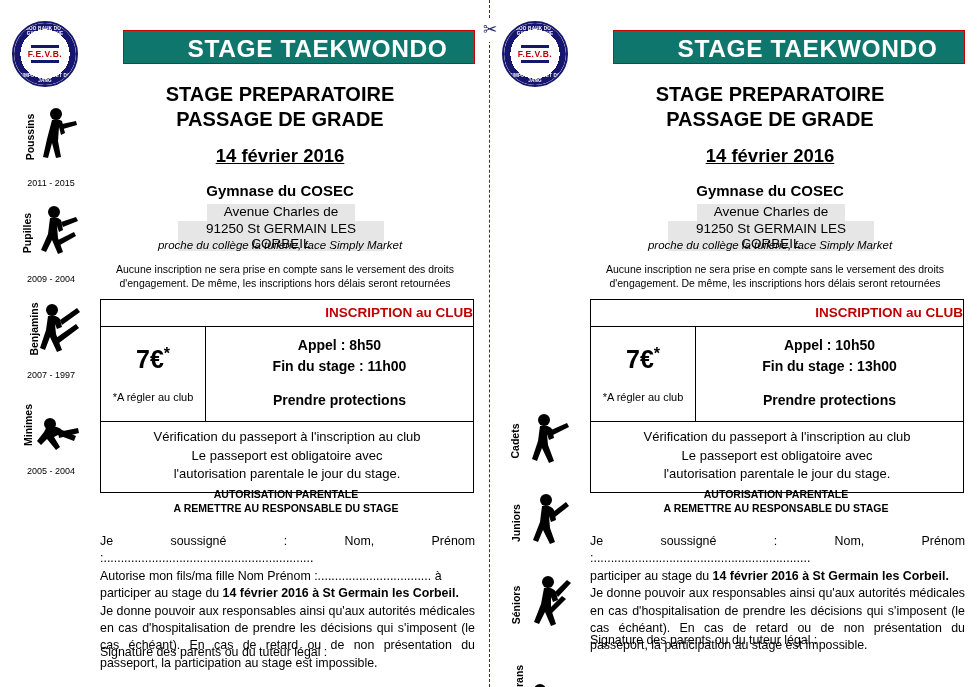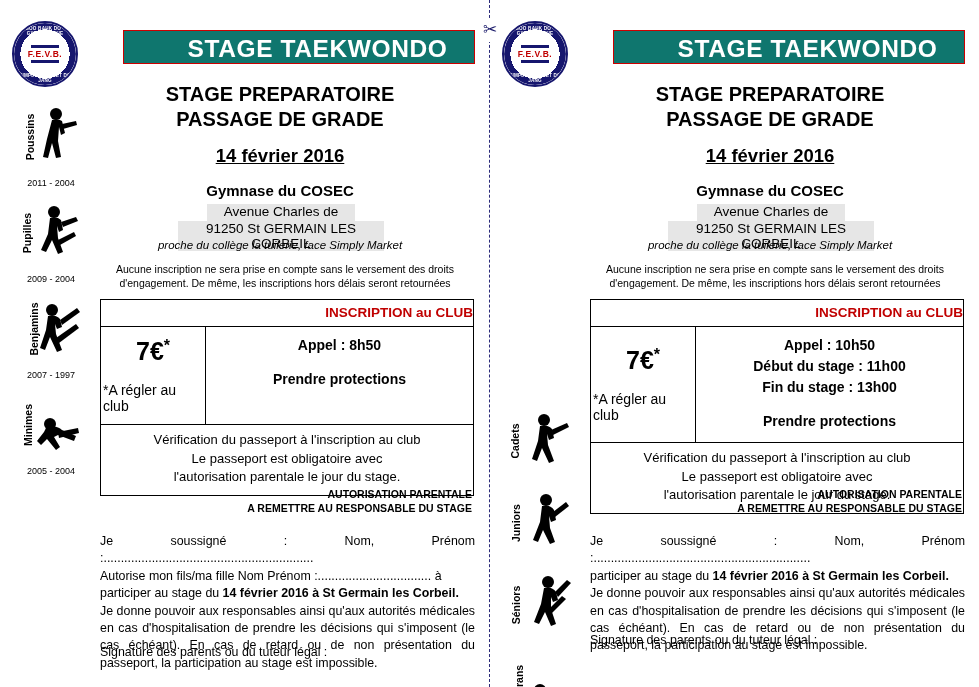--- a/index.html
+++ b/index.html
@@ -99,30 +99,30 @@
     color:#c00000;font-weight:bold;font-size:13.5px;padding:5px 0 6px;
   }
   .tbl .row{display:flex;border-bottom:1.5px solid #000;}
   .tbl .price{
     width:100px;border-right:1.5px solid #000;
     display:flex;flex-direction:column;align-items:center;justify-content:center;
     padding:10px 2px;
   }
   .tbl .price .amount{font-size:25px;font-weight:bold;}
   .tbl .price .amount sup{font-size:16px;}
-  .tbl .price .star{font-size:14px;margin-top:16px;}
+  .tbl .price .star{font-size:11px;margin-top:16px;}
   .tbl .times{
     flex:1;text-align:center;padding:8px 4px 10px;
   }
   .tbl .times div{font-size:14px;font-weight:bold;line-height:21px;}
   .tbl .times .prot{margin-top:13px;font-size:14px;font-weight:bold;}
   .tbl .foot{text-align:center;font-size:13px;line-height:18.5px;padding:6px 4px 8px;}
 
   .auth{
-    position:absolute;text-align:right;font-size:10.5px;font-weight:bold;line-height:14px;
+    position:absolute;text-align:center;font-size:10.5px;font-weight:bold;line-height:14px;
   }
   .body-txt{position:absolute;font-size:12.4px;line-height:17.4px;text-align:justify;margin-top:6px;}
   .body-txt b{font-weight:bold;}
   .sign{position:absolute;font-size:12.4px;}
 </style>
 </head>
 <body>
 
 <div class="page">
 
@@ -147,21 +147,21 @@
           <svg viewBox="0 0 58 74">
               <g fill="#000">
             <circle cx="22" cy="14" r="6"></circle>
             <path d="M18 20 q6 -2 10 1 l3 12 -4 2 -2 -8 -1 14 3 16 -5 1 -4 -15 -4 15 -5 -1 4 -18z"></path>
             <path d="M28 24 l14 -3 1 4 -14 4z"></path>
           </g>
             </svg>
         </div>
       </div>
       <div style="position:relative;height:14px;">
-        <div style="font-size:9px;text-align:center;width:86px;">2011 - 2004</div>
+        <div style="font-size:9px;text-align:center;width:86px;">2011 - 2015</div>
       </div>
 
       <div class="cat">
         <div class="vlabel">Pupilles</div>
         <div class="fig">
           <svg viewBox="0 0 58 74">
               <g fill="#000">
             <circle cx="20" cy="16" r="6"></circle>
             <path d="M16 22 q7 -2 11 2 l2 10 -4 2 -2 -6 1 12 5 14 -5 2 -6 -14 -6 12 -5 -2 7 -16z"></path>
             <path d="M27 26 l15 -5 2 4 -15 6z"></path>
@@ -233,20 +233,21 @@
       <div class="thead">INSCRIPTION au CLUB</div>
       <div class="row">
         <div class="price">
           <div class="amount">
             <span>7</span><span>€</span><sup>*</sup>
           </div>
           <div class="star">*A régler au club</div>
         </div>
         <div class="times">
           <div><span>Appel</span> : <span>8h50</span></div>
+          <div><span>Fin du stage</span> : <span>11h00</span></div>
           <div class="prot">Prendre protections</div>
         </div>
       </div>
       <div class="foot" style="border-bottom:none;">
         <div>Vérification du passeport à l'inscription au club</div>
         <div>Le passeport est obligatoire avec</div>
         <div>l'autorisation parentale le jour du stage.</div>
       </div>
     </div>
 
@@ -355,21 +356,20 @@
       <div class="thead">INSCRIPTION au CLUB</div>
       <div class="row">
         <div class="price">
           <div class="amount">
             <span>7</span><span>€</span><sup>*</sup>
           </div>
           <div class="star">*A régler au club</div>
         </div>
         <div class="times">
           <div><span>Appel</span> : <span>10h50</span></div>
-          <div><span>Début du stage</span> : <span>11h00</span></div>
           <div><span>Fin du stage</span> : <span>13h00</span></div>
           <div class="prot">Prendre protections</div>
         </div>
       </div>
       <div class="foot" style="border-bottom:none;">
         <div>Vérification du passeport à l'inscription au club</div>
         <div>Le passeport est obligatoire avec</div>
         <div>l'autorisation parentale le jour du stage.</div>
       </div>
     </div>

